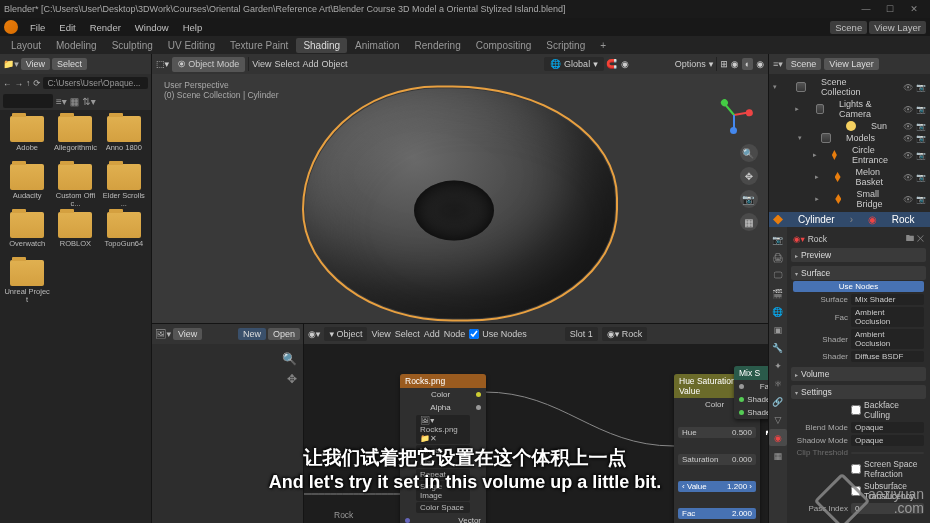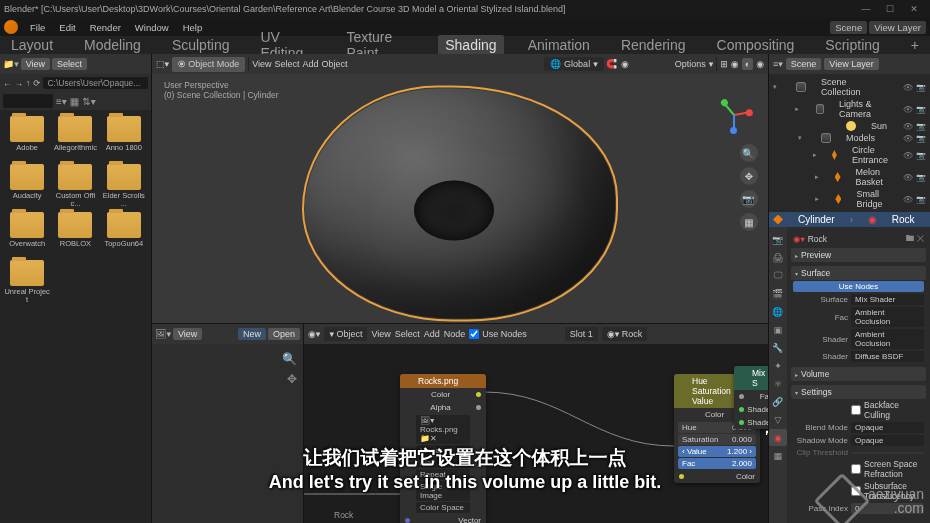--- a/index.html
+++ b/index.html
@@ -3,21 +3,21 @@
 <meta charset="utf-8">
 <style>
 *{margin:0;padding:0;box-sizing:border-box;font-family:Arial,sans-serif;-webkit-font-smoothing:antialiased}
 body{background:#1e1e1e;color:#b8b8b8;font-size:10px;width:930px;height:523px;overflow:hidden;position:relative}
 .titlebar{height:18px;background:#1a1a1a;display:flex;align-items:center;padding:0 4px;color:#aaa;font-size:9px}
 .titlebar .title{flex:1}
 .titlebar .winbtns span{display:inline-block;width:24px;text-align:center;color:#888}
 .menubar{height:18px;background:#181818;display:flex;align-items:center;padding:0 4px;gap:2px}
 .menubar span{padding:1px 6px;color:#c0c0c0;font-size:9.5px}
 .logo{width:14px;height:14px;background:linear-gradient(135deg,#e87d0d,#d86d00);border-radius:50%;margin-right:4px}
-.workspace-tabs{height:18px;background:#232323;display:flex;align-items:center;padding:0 4px;gap:17px;font-size:14px}
+.workspace-tabs{height:18px;background:#232323;display:flex;align-items:center;padding:0 4px;gap:1px;font-size:10px}
 .workspace-tabs span{padding:2px 7px;color:#999;border-radius:2px}
 .workspace-tabs span.active{background:#424242;color:#ddd}
 .main-area{display:flex;height:calc(100% - 54px)}
 .left-panel{width:152px;background:#242424;border-right:1px solid #141414;display:flex;flex-direction:column}
 .left-header{height:20px;background:#333;display:flex;align-items:center;padding:0 3px;gap:2px;font-size:9px}
 .left-header .btn{background:#555;padding:1px 5px;border-radius:2px;color:#ddd}
 .path-bar{height:18px;background:#2d2d2d;display:flex;align-items:center;padding:0 3px;gap:3px;font-size:8.5px}
 .path-bar .path-box{background:#1a1a1a;padding:1px 4px;border-radius:2px;flex:1;overflow:hidden;white-space:nowrap;color:#999}
 .search-bar{height:18px;background:#2d2d2d;display:flex;align-items:center;padding:0 3px;gap:3px}
 .search-bar input{background:#1a1a1a;border:none;color:#999;padding:2px 4px;border-radius:2px;width:50px;font-size:9px}
@@ -54,27 +54,27 @@
 .mouse-icon:before{content:'';position:absolute;top:0;left:50%;width:2px;height:20px;background:#ccc;transform:translateX(-50%)}
 .mouse-icon .wheel{position:absolute;top:5px;left:50%;transform:translateX(-50%);width:7px;height:13px;background:#e44;border-radius:3px}
 .mouse-label{color:#eee;font-size:22px;font-weight:bold;margin-left:8px}
 .bp-center{flex:1;display:flex;flex-direction:column;background:#1d1d1d;position:relative}
 .node-header{height:20px;background:#333;display:flex;align-items:center;padding:0 4px;gap:4px;font-size:9px;color:#ccc}
 .node-header .field{background:#2a2a2a;padding:2px 5px;border-radius:2px}
 .node-header .chk{display:flex;align-items:center;gap:3px}
 .node-header .chk input{width:10px;height:10px}
 .node-area{flex:1;position:relative;background:#1d1d1d;overflow:hidden}
 .node{position:absolute;background:#2f2f2f;border-radius:3px;font-size:8px;color:#ccc;box-shadow:0 2px 4px rgba(0,0,0,.5)}
-.node-title{padding:2px 18px;border-radius:3px 3px 0 0;font-size:8.5px;color:#fff}
+.node-title{padding:2px 5px;border-radius:3px 3px 0 0;font-size:8.5px;color:#fff}
 .node-row{padding:1px 5px;display:flex;justify-content:space-between;align-items:center;height:13px}
 .node-row .sock{width:5px;height:5px;border-radius:50%;background:#aaa}
 .node-row .sock.col{background:#cccc33}
 .node-row .sock.val{background:#999}
 .node-row .sock.vec{background:#6666bb}
-.node-field{background:#3d3d3d;border-radius:2px;margin:1px 4px;padding:1px 4px;display:flex;justify-content:space-between;font-size:8px}
+.node-field{background:#3d3d3d;border-radius:2px;margin:16px 4px;padding:1px 4px;display:flex;justify-content:space-between;font-size:8px}
 .node-field.hl{background:#4772b3;color:#fff}
 .node-drop{background:#232323;border-radius:2px;margin:1px 16px;padding:1px 4px;font-size:8px;color:#bbb}
 .subtitle{position:absolute;bottom:30px;left:50%;transform:translateX(-50%);text-align:center;z-index:10}
 .subtitle .cn{color:#fff;font-size:19px;font-weight:bold;text-shadow:1px 1px 3px #000,-1px -1px 3px #000}
 .subtitle .en{color:#fff;font-size:18px;font-weight:bold;text-shadow:1px 1px 3px #000,-1px -1px 3px #000;margin-top:1px}
 .watermark{position:absolute;bottom:2px;right:6px;display:flex;align-items:center;gap:6px;z-index:9;opacity:.85}
 .watermark .wlogo{width:40px;height:40px;border:3px solid #888;transform:rotate(45deg);border-radius:4px}
 .watermark .wtext{color:#aaa;font-size:14px;line-height:1}
 .right-panel{width:162px;background:#2b2b2b;border-left:1px solid #141414;display:flex;flex-direction:column;height:100%}
 .outliner{background:#282828}

